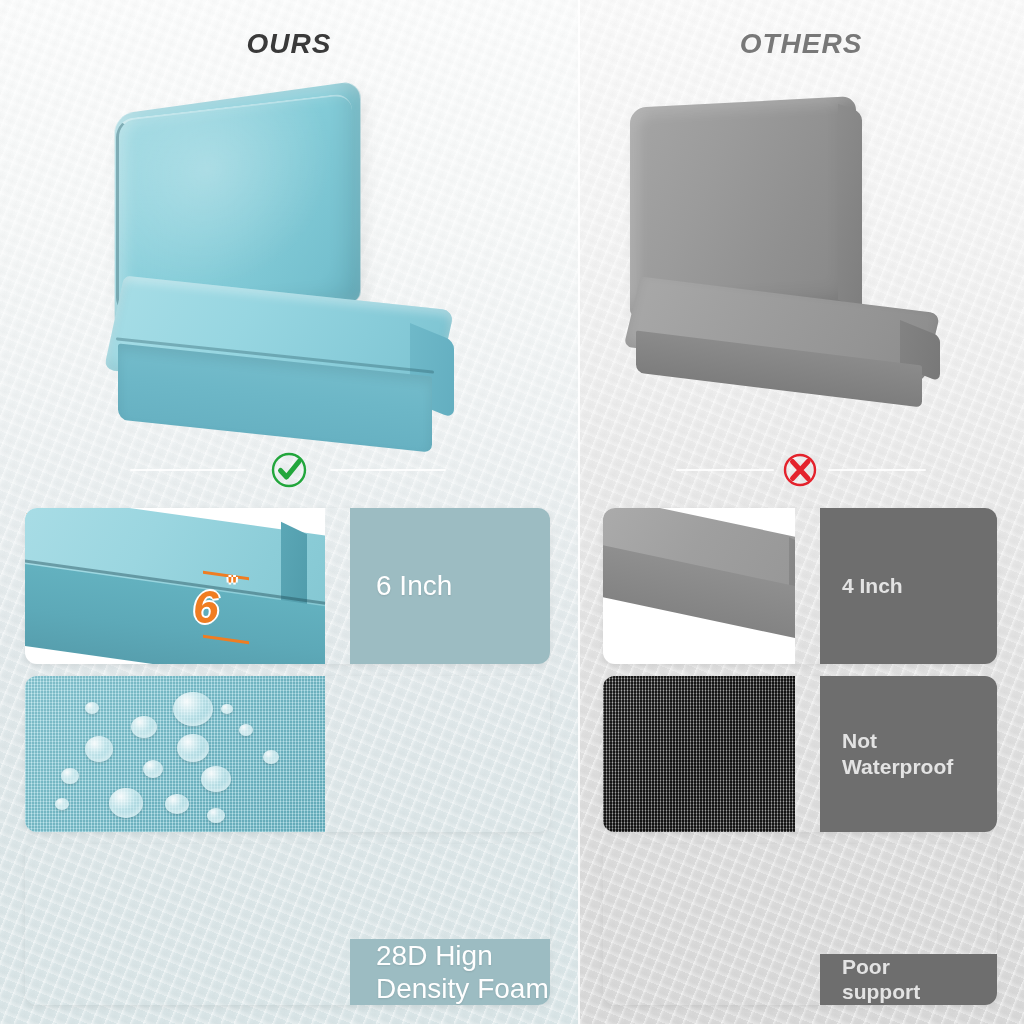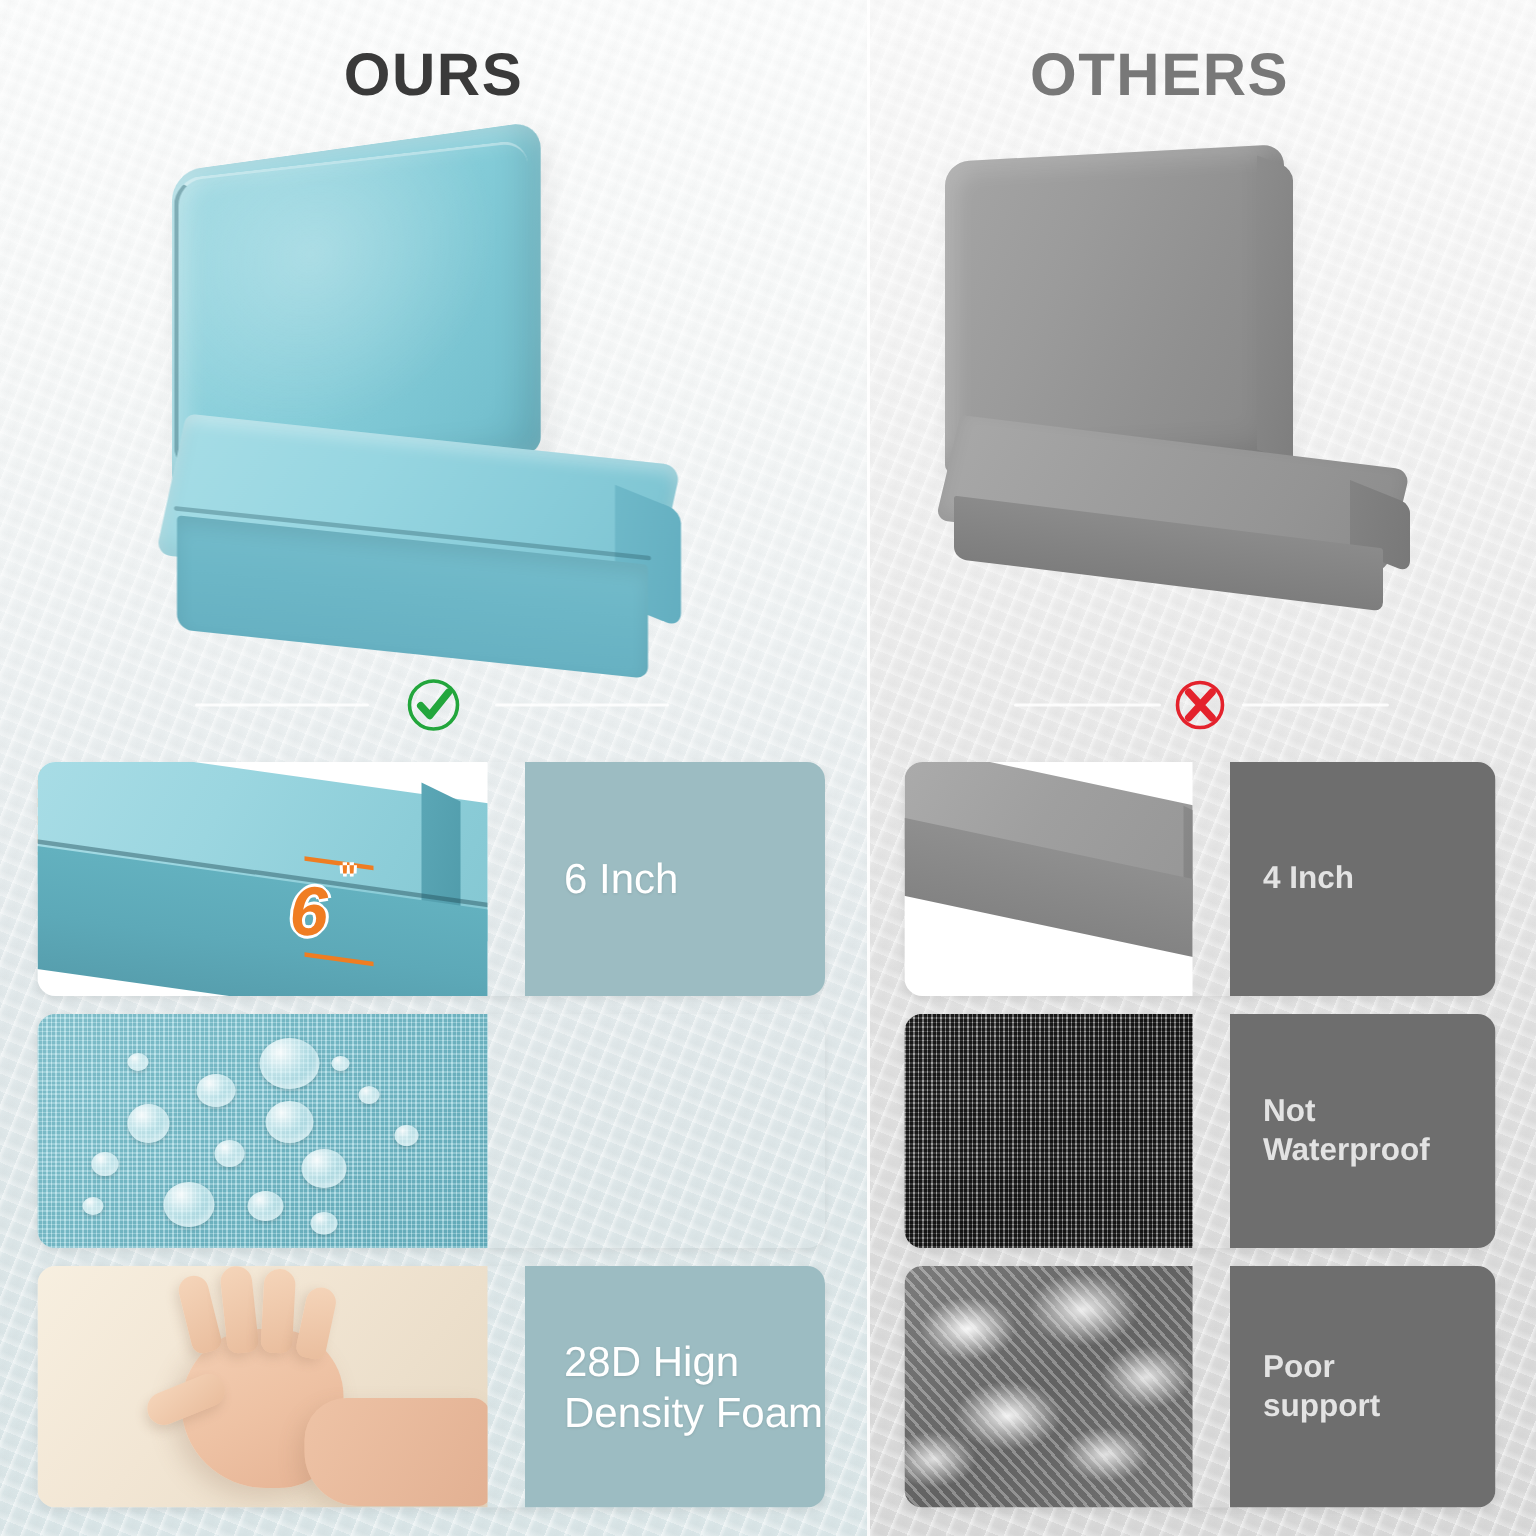--- a/index.html
+++ b/index.html
@@ -35,24 +35,24 @@
   }
   .divider {
     position:absolute; left:578px; top:0; width:2px; height:1024px;
     background:linear-gradient(180deg,#ffffff 0%,#ffffff 45%,#fcfcfc 100%);
     opacity:.95;
   }
 
   
   .hd {
     position:absolute; top:28px;
-    font-weight:bold; font-size:40px; letter-spacing:1px;
+    font-weight:bold; font-size:28px; letter-spacing:1px;font-style:italic;
   }
   .hd-ours { left:0; width:578px; text-align:center; color:#3a3a3a; }
-  .hd-others { left:550px; width:446px; text-align:center; color:#787878; }
+  .hd-others { left:578px; width:446px; text-align:center; color:#787878; }
 
   
   .hero { position:absolute; }
   .hero-left  { left:96px;  top:92px;  width:410px; height:355px; }
   .hero-right { left:612px; top:96px;  width:380px; height:330px; }
 
   
   .tl-back {
     position:absolute; left:14px; top:6px; width:248px; height:215px;
     background:linear-gradient(125deg,#9fd9e2 0%,#8fd2dd 28%,#84ccd8 55%,#76c1cf 85%,#6ab6c5 100%);
@@ -149,21 +149,21 @@
   .card {
     position:absolute; overflow:hidden;
     border-radius:12px;
     box-shadow:0 2px 6px rgba(0,0,0,.07);
     display:flex;
   }
   .card-left  { left:25px;  width:525px; }
   .card-right { left:603px; width:394px; }
   .row1 { top:508px; height:156px; }
   .row2 { top:676px; height:156px; }
-  .row3 { top:844px; height:161px; }
+  .row3 { top:844px; height:161px;align-items:flex-end; }
 
   .card-img  { position:relative; overflow:hidden; flex:0 0 auto; }
   .card-text { position:relative; flex:1 1 auto; display:flex; align-items:center;margin-left:25px; }
   .card-left  .card-img  { width:300px; }
   .card-left  .card-text { background:#9cbcc2; padding-left:26px; }
   .card-right .card-img  { width:192px; }
   .card-right .card-text { background:#6e6e6e; padding-left:22px; }
 
   .card-left  .card-text .lbl {
     color:#ffffff; font-size:28px; line-height:1.18; font-weight:400;

